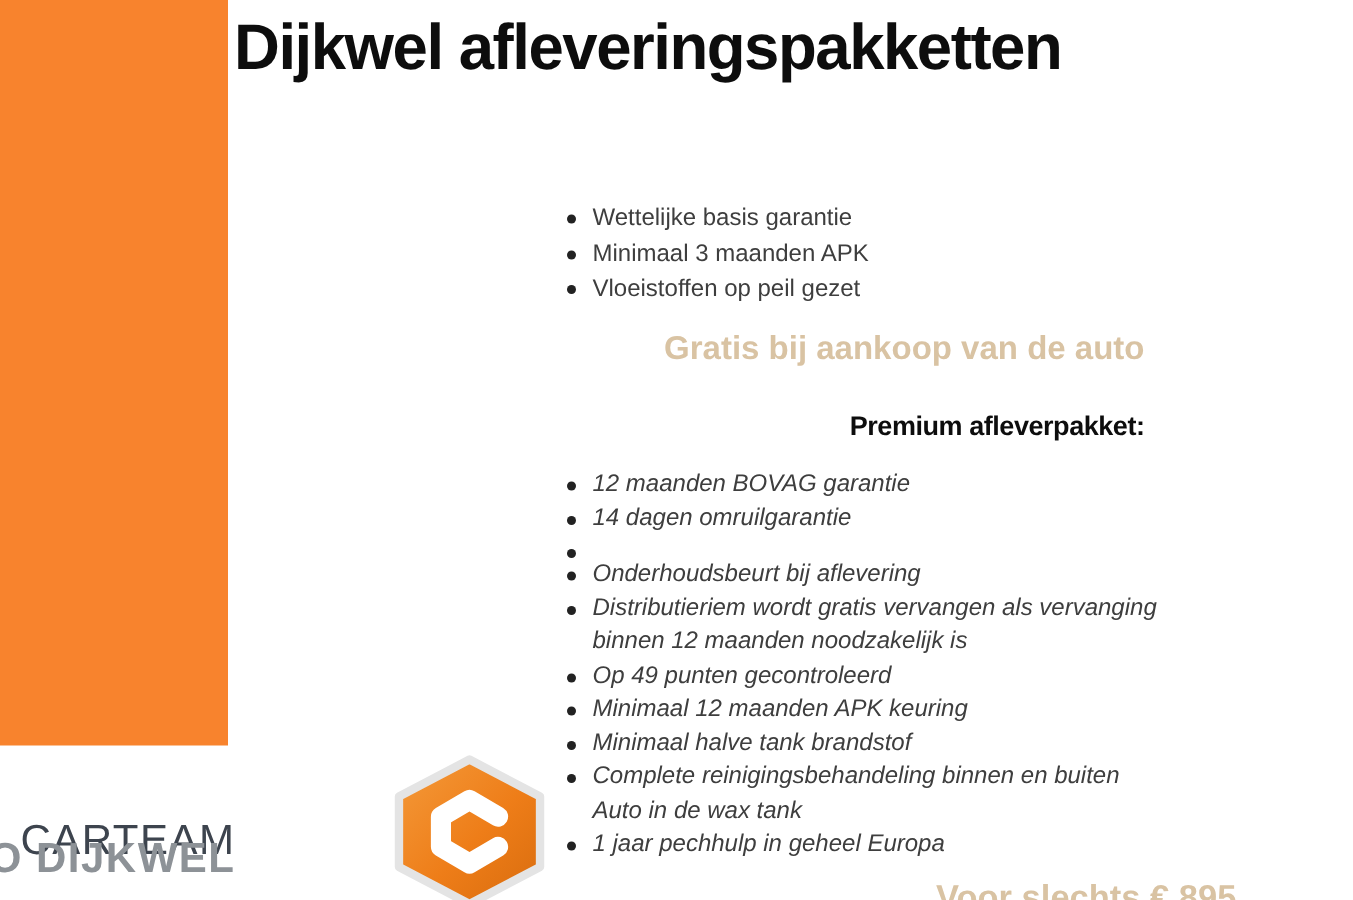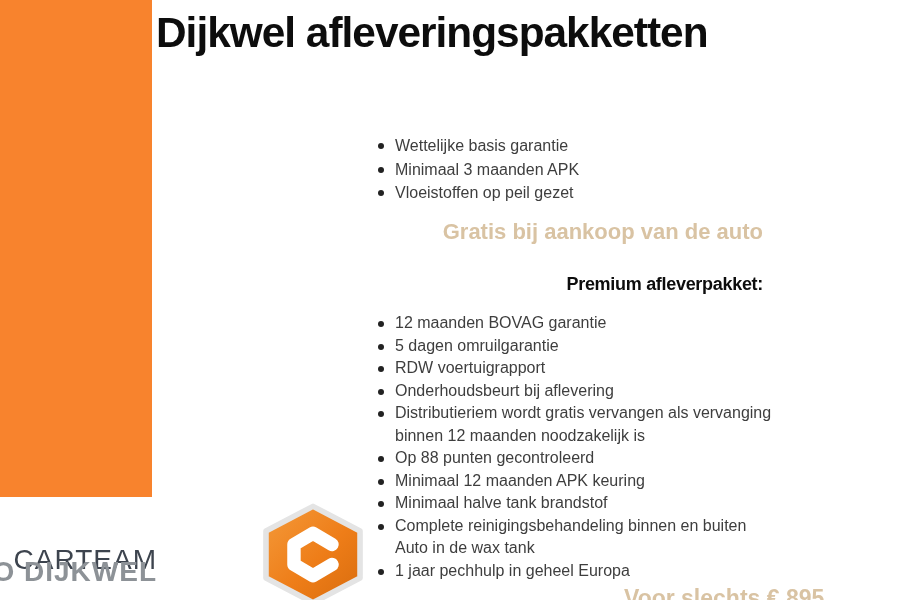--- a/index.html
+++ b/index.html
@@ -33,21 +33,21 @@
   .std-heading{top:87px;font-size:27px;}
   .prem-heading{top:274px;font-size:18px;}
   ul.list{
     position:absolute;left:378px;margin:0;padding:0;list-style:none;
     color:var(--text-dark);font-size:16px;
   }
   ul.list li{display:flex;align-items:flex-start;}
   ul.std-list{top:134px;}
   ul.std-list li{line-height:23.5px;}
   ul.prem-list{top:312px;}
-  ul.prem-list li{line-height:22.5px;}
+  ul.prem-list li{line-height:22.5px;font-style:italic;}
   .dot{
     flex:0 0 auto;width:6px;height:6px;border-radius:50%;
     background:#222;margin:9px 11px 0 0;
   }
   .li-text{display:block;}
   .note-gratis{
     position:absolute;right:69px;top:219px;
     font-size:22px;font-weight:700;color:var(--tan);white-space:nowrap;
   }
   .note-price{
@@ -106,46 +106,43 @@
   <ul class="list prem-list">
       <li>
         <span class="dot"></span>
         <span class="li-text">
           <div>12 maanden BOVAG garantie</div>
         </span>
       </li>
       <li>
         <span class="dot"></span>
         <span class="li-text">
-          <div>5 dagen omruilgarantie</div>
+          <div>14 dagen omruilgarantie</div>
         </span>
       </li>
       <li>
         <span class="dot"></span>
-        <span class="li-text">
-          <div>RDW voertuigrapport</div>
-        </span>
       </li>
       <li>
         <span class="dot"></span>
         <span class="li-text">
           <div>Onderhoudsbeurt bij aflevering</div>
         </span>
       </li>
       <li>
         <span class="dot"></span>
         <span class="li-text">
           <div>Distributieriem wordt gratis vervangen als vervanging</div>
           <div>binnen 12 maanden noodzakelijk is</div>
         </span>
       </li>
       <li>
         <span class="dot"></span>
         <span class="li-text">
-          <div>Op 88 punten gecontroleerd</div>
+          <div>Op 49 punten gecontroleerd</div>
         </span>
       </li>
       <li>
         <span class="dot"></span>
         <span class="li-text">
           <div>Minimaal 12 maanden APK keuring</div>
         </span>
       </li>
       <li>
         <span class="dot"></span>

